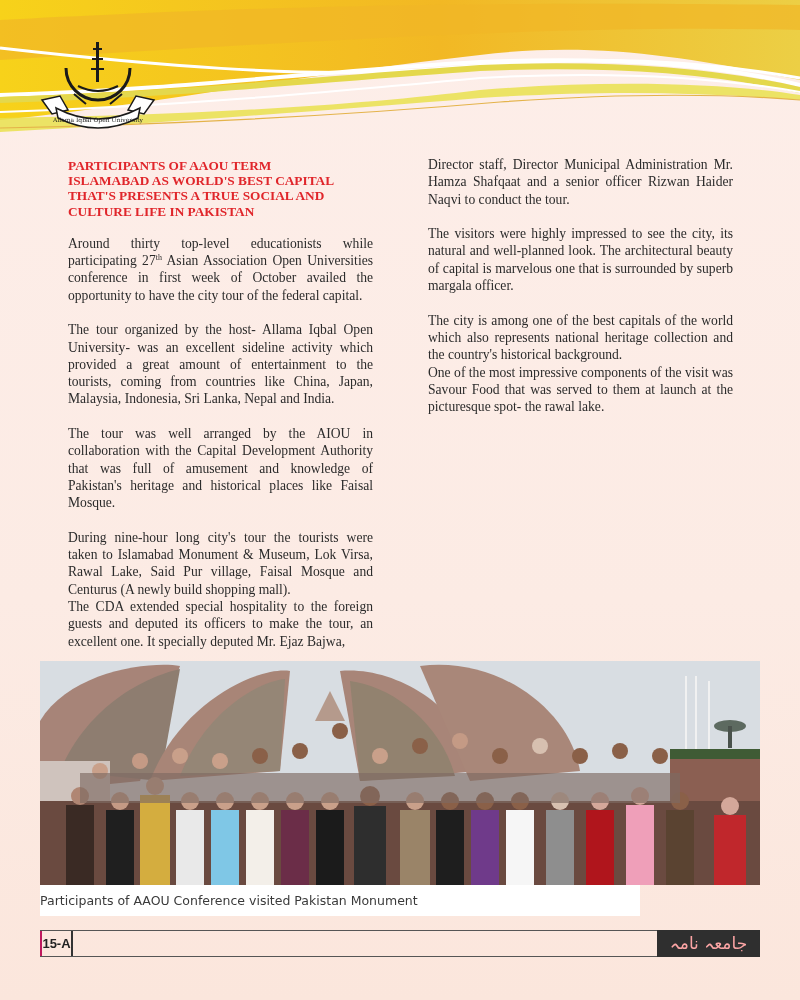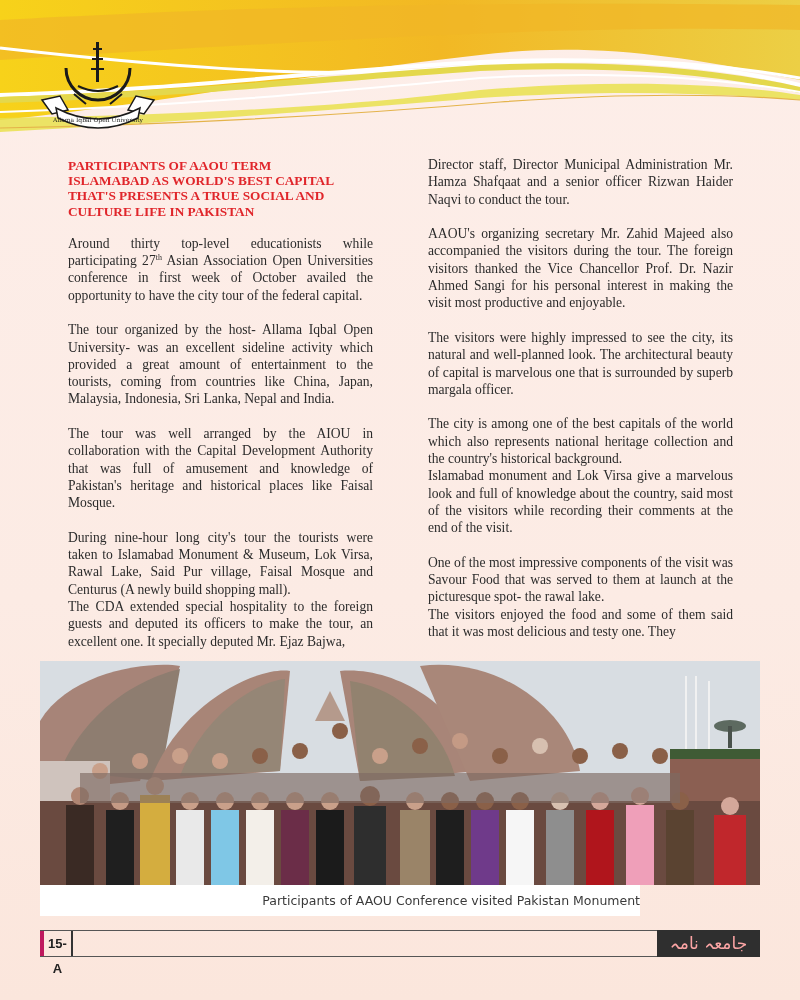--- a/index.html
+++ b/index.html
@@ -23,30 +23,30 @@
     font-size:13.3px; line-height:15.2px; margin:6px 0 16px 0; letter-spacing:0;
   }
   sup { font-size:8px; line-height:0; vertical-align:5px; }
 
   .photo {
     position:absolute; left:40px; top:661px; width:720px; height:224px; overflow:hidden;
     background: linear-gradient(180deg, #d5dce2 0%, #dfe2e4 45%, #c9b3a7 60%, #b8978a 100%);
   }
   .caption-band {
     position:absolute; left:40px; top:885px; width:600px; height:31px; background:#ffffff;
-    text-align:right; font-family:"DejaVu Sans", sans-serif; font-size:12.5px; line-height:31px; color:#3a3a3a;
+    text-align:left; font-family:"DejaVu Sans", sans-serif; font-size:12.5px; line-height:31px; color:#3a3a3a;
   }
 
   .footer-bar {
     position:absolute; left:40px; top:930px; width:720px; height:27px;
     border-top:1px solid #555; border-bottom:1px solid #555; box-sizing:border-box;
   }
   .page-num {
     position:absolute; left:0; top:0; width:33px; height:25px;
-    border-left:4px solid #be185d; border-right:2px solid #333; box-sizing:border-box;
+    border-left:2px solid #be185d; border-right:2px solid #333; box-sizing:border-box;
     font-family:"Liberation Sans", sans-serif; font-weight:bold; font-size:13px; line-height:25px; text-align:center; color:#222;
   }
   .mast {
     position:absolute; right:0; top:-1px; width:103px; height:27px; background:#2f2f2f;
     color:#fca5a5; font-family:"DejaVu Sans", sans-serif; font-size:17px; line-height:27px; text-align:center; direction:rtl;
   }
 </style>
 </head>
 <body>
 
@@ -95,26 +95,23 @@
   </div>
   <p><span>Around thirty top-level educationists while participating 27</span><sup>th</sup><span> Asian Association Open Universities conference in first week of October availed the opportunity to have the city tour of the federal capital.</span></p>
   <p>The tour organized by the host- Allama Iqbal Open University- was an excellent sideline activity which provided a great amount of entertainment to the tourists, coming from countries like China, Japan, Malaysia, Indonesia, Sri Lanka, Nepal and India.</p>
   <p>The tour was well arranged by the AIOU in collaboration with the Capital Development Authority that was full of amusement and knowledge of Pakistan's heritage and historical places like Faisal Mosque.</p>
   <p class="tight">During nine-hour long city's tour the tourists were taken to Islamabad Monument &amp; Museum, Lok Virsa, Rawal Lake, Said Pur village, Faisal Mosque and Centurus (A newly build shopping mall).</p>
   <p>The CDA extended special hospitality to the foreign guests and deputed its officers to make the tour, an excellent one. It specially deputed Mr. Ejaz Bajwa,</p>
 </div>
 
 <div class="col col-right">
   <p>Director staff, Director Municipal Administration Mr. Hamza Shafqaat and a senior officer Rizwan Haider Naqvi to conduct the tour.</p>
-  <p>AAOU's organizing secretary Mr. Zahid Majeed also accompanied the visitors during the tour. The foreign visitors thanked the Vice Chancellor Prof. Dr. Nazir Ahmed Sangi for his personal interest in making the visit most productive and enjoyable.</p>
   <p>The visitors were highly impressed to see the city, its natural and well-planned look.  The architectural beauty of capital is marvelous one that is surrounded by superb margala officer.</p>
   <p class="tight">The city is among one of the best capitals of the world which also represents national heritage collection and the country's historical background.</p>
-  <p>Islamabad monument and Lok Virsa give a marvelous look and full of knowledge about the country, said most of the visitors while recording their comments at the end of the visit.</p>
   <p class="tight">One of the most impressive components of the visit was Savour Food that was served to them at launch at the picturesque spot- the rawal lake.</p>
-  <p>The visitors enjoyed the food and some of them said that it was most delicious and testy one. They</p>
 </div>
 
 <div class="photo">
   <svg width="720" height="224" viewBox="0 0 720 224">
     <rect width="720" height="224" fill="#d8dde2"></rect>
 
     <path d="M0 60 C30 10 110 0 140 5 L100 120 L0 130 Z" fill="#a78478"></path>
     <path d="M20 110 C50 40 110 15 140 8 L120 120 Z" fill="#8e7d70"></path>
     <path d="M110 120 C140 40 220 5 250 10 L240 110 Z" fill="#a88577"></path>
     <path d="M140 115 C165 50 220 20 245 18 L240 110 Z" fill="#958676"></path>

